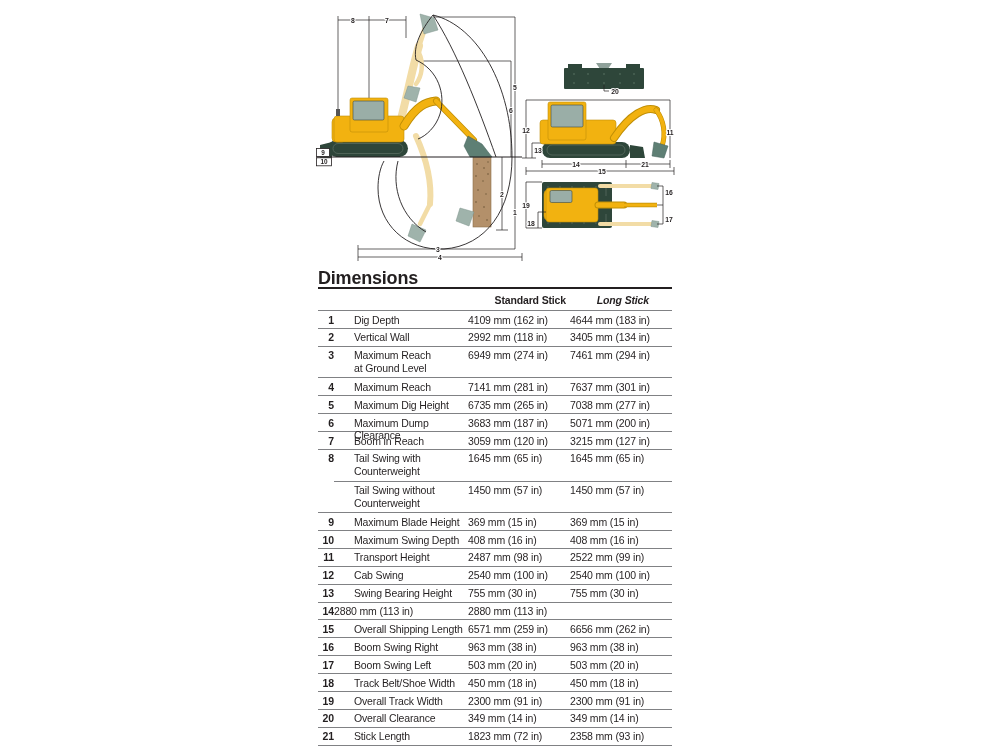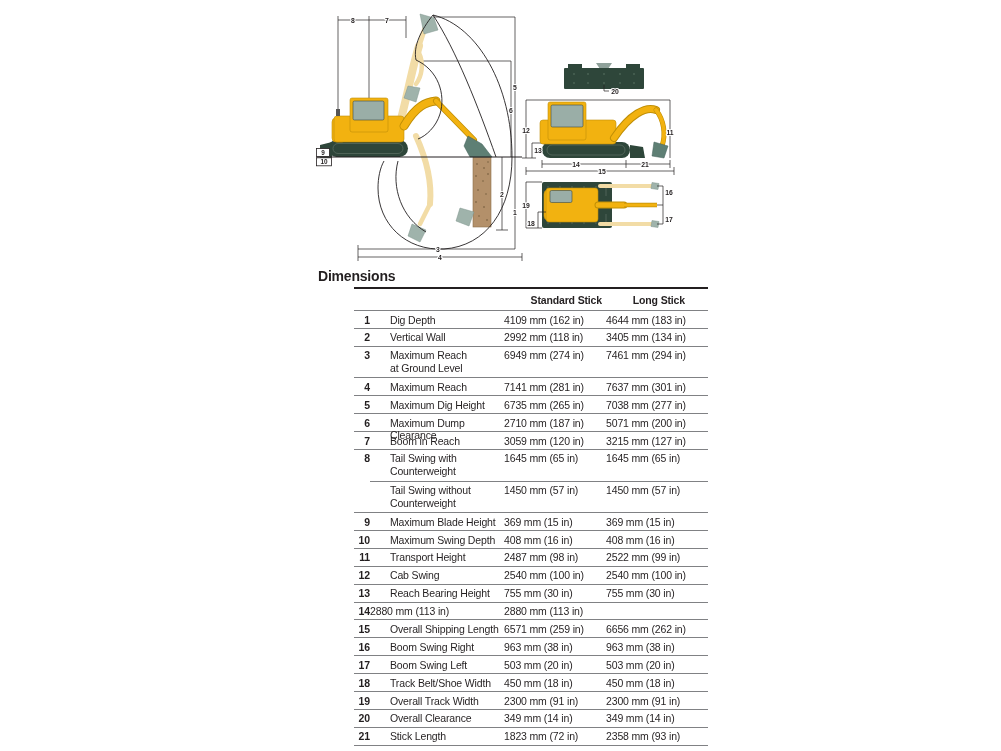--- a/index.html
+++ b/index.html
@@ -18,43 +18,43 @@
   .dl  { stroke:#231F20; stroke-width:0.7; fill:none; }
   .env { stroke:#231F20; stroke-width:0.9; fill:none; }
   .ghost { stroke:#F2DCA6; fill:none; stroke-linecap:round; }
   .gbkt { fill:#9FB3AB; stroke:#7E958C; stroke-width:0.5; }
   .yel  { fill:#F2B210; stroke:#C08F06; stroke-width:0.6; }
   .trk  { fill:#2E463A; }
   .bkt  { fill:#5E7F74; stroke:#43615A; stroke-width:0.5; }
   .win  { fill:#9AAEA7; stroke:#3D4A45; stroke-width:0.6; }
 
   
-  #page-title { left:318px; top:268px; font-size:14px; font-weight:bold; letter-spacing:-0.2px; }
+  #page-title { left:318px; top:268px; font-size:18px; font-weight:bold; letter-spacing:-0.2px; }
   #dims-table { left:318px; top:287px; width:354px; border-top:2.5px solid #231F20;
-                font-size:10.5px; letter-spacing:-0.15px;margin-left:36px; }
+                font-size:10.5px; letter-spacing:-0.15px; }
   .thead {
     display:grid; grid-template-columns:16px 134px 102px 93px; height:21px;
     align-items:center; font-weight:bold; border-bottom:1px solid #808184;
   }
   .trow {
     display:grid; grid-template-columns:16px 134px 102px 93px;
     border-bottom:1px solid #808184; box-sizing:border-box;
     height:17.9px; padding-top:2.5px; line-height:12.6px;
   }
   .trow.tall { height:31.6px; }
   .trow.before-sub { border-bottom:none; position:relative; }
   .trow.before-sub::after {
     content:""; position:absolute; left:16px; right:0; bottom:0;
     border-bottom:1px solid #808184;
   }
   .num { text-align:right; font-weight:bold; }
   .lbl { padding-left:20px; white-space:pre-line; }
   .val { }
   .hdr { text-align:right; padding-right:4px; }
-  .hdr.long { padding-right:14px; }
+  .hdr.long { padding-right:14px;font-style:italic; }
 </style>
 </head>
 <body>
 
 <svg id="wr-svg" class="abs" width="224" height="256" viewBox="0 0 224 256">
 
   <g class="dl">
     <path d="M22,12 L90,12"></path>
     <path d="M22,8 L22,106"></path>
     <path d="M53,8 L53,149"></path>
@@ -289,21 +289,21 @@
       </div>
       <div class="trow">
         <span class="num">5</span>
         <span class="lbl">Maximum Dig Height</span>
         <span class="val">6735 mm (265 in)</span>
         <span class="val long">7038 mm (277 in)</span>
       </div>
       <div class="trow">
         <span class="num">6</span>
         <span class="lbl">Maximum Dump Clearance</span>
-        <span class="val">2710 mm (187 in)</span>
+        <span class="val">3683 mm (187 in)</span>
         <span class="val long">5071 mm (200 in)</span>
       </div>
       <div class="trow">
         <span class="num">7</span>
         <span class="lbl">Boom in Reach</span>
         <span class="val">3059 mm (120 in)</span>
         <span class="val long">3215 mm (127 in)</span>
       </div>
       <div class="trow tall before-sub">
         <span class="num">8</span>
@@ -338,21 +338,21 @@
         <span class="val long">2522 mm (99 in)</span>
       </div>
       <div class="trow">
         <span class="num">12</span>
         <span class="lbl">Cab Swing</span>
         <span class="val">2540 mm (100 in)</span>
         <span class="val long">2540 mm (100 in)</span>
       </div>
       <div class="trow">
         <span class="num">13</span>
-        <span class="lbl">Reach Bearing Height</span>
+        <span class="lbl">Swing Bearing Height</span>
         <span class="val">755 mm (30 in)</span>
         <span class="val long">755 mm (30 in)</span>
       </div>
       <div class="trow">
         <span class="num">14</span>
         <span class="val">2880 mm (113 in)</span>
         <span class="val long">2880 mm (113 in)</span>
       </div>
       <div class="trow">
         <span class="num">15</span>

